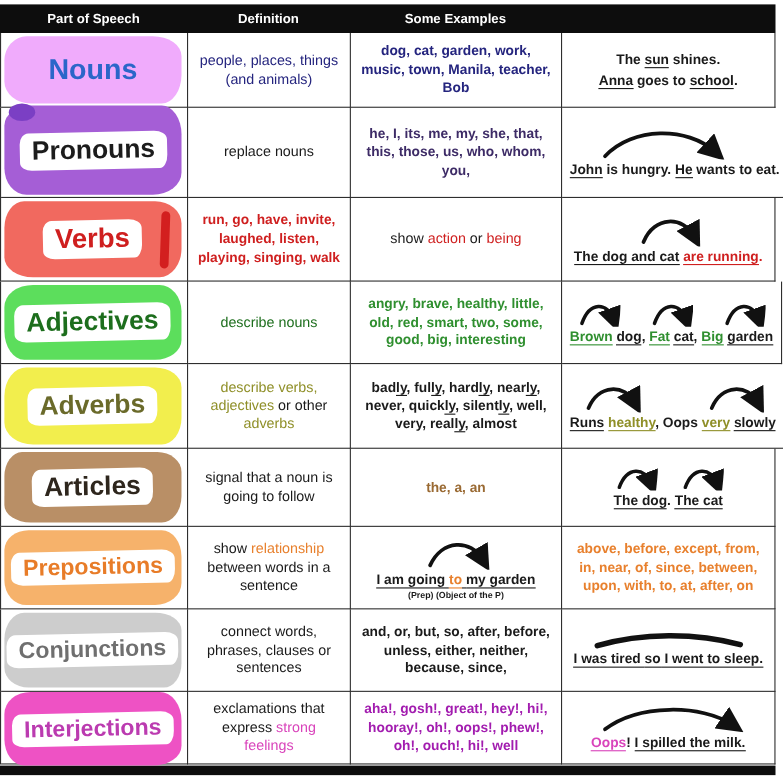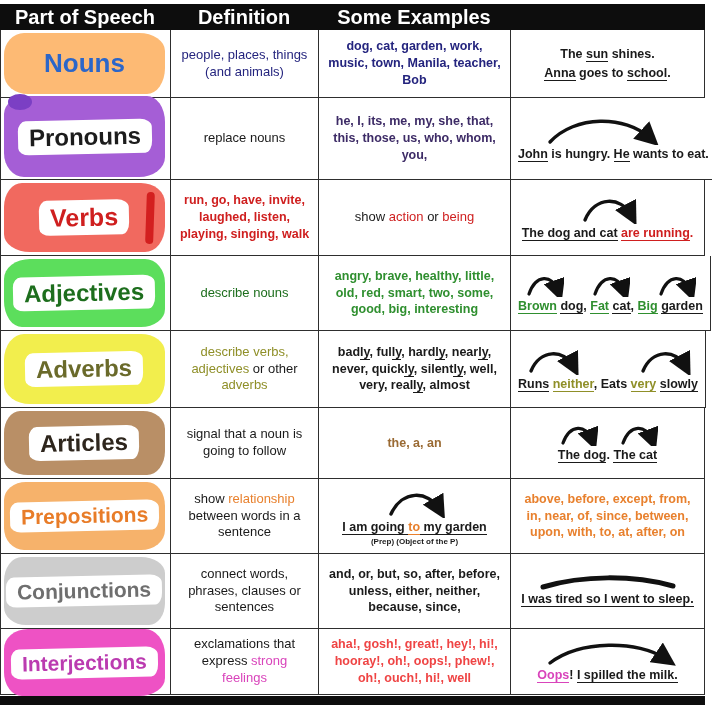--- a/index.html
+++ b/index.html
@@ -1,30 +1,30 @@
 <!DOCTYPE html>
 <html><head>
 <meta charset="utf-8">
 <style>
   * { margin:0; padding:0; box-sizing:border-box; }
   html,body { width:712px; height:705px; background:#fff; font-family:"Liberation Sans", sans-serif; }
   .sheet { position:relative; width:712px; height:705px; background:#fff; overflow:hidden; }
   .topgap { height:4px; background:#fff; }
   .cols { display:grid; grid-template-columns:170px 148px 192px 1fr; width:705px; }
   .thead { background:#0d0d0d; height:26px; align-items:center; }
-  .thead .hcell { color:#fff; font-weight:bold; font-size:20px; text-align:center; }
+  .thead .hcell { color:#fff; font-weight:bold; font-size:12px; text-align:center; }
   .row { border-left:1px solid #2e2e2e; }
   .row > div { border-right:1px solid #2e2e2e; border-bottom:1px solid #2e2e2e; position:relative; }
   .r0{height:68px}.r1{height:82px}.r2{height:76px}.r3{height:75px}.r4{height:77px}
   .r5{height:71px}.r6{height:75px}.r7{height:75px}.r8{height:66px}
   .label-cell { display:flex; align-items:center; justify-content:center; overflow:visible; }
   .blob { position:absolute; inset:3px 5px 3px 3px; display:flex; align-items:center; justify-content:center; z-index:2; }
   .whitebox { background:#fff; padding:3px 11px; border-radius:8px 12px 7px 11px / 10px 8px 12px 7px; transform:rotate(-1.3deg); white-space:nowrap; }
   .plabel { font-weight:bold; font-size:21px; }
-  .r0 .blob { background:#fdba74; border-radius:20px 26px 18px 24px / 22px 18px 26px 20px; }
+  .r0 .blob { background:#f0abfc; border-radius:20px 26px 18px 24px / 22px 18px 26px 20px; }
   .r0 .plabel { color:#2b66c9; font-size:26px; }
   .r1 .blob { background:#a55ed6; border-radius:24px 18px 26px 20px / 18px 26px 20px 24px; inset:-2px 5px 2px 3px; }
   .r1 .blob::before { content:''; position:absolute; top:-2px; left:4px; width:24px; height:16px; background:#7b3fc4; border-radius:50%; }
   .r1 .plabel { color:#1c1c1c; font-size:24px; }
   .r2 .blob { background:#f1695f; border-radius:18px 24px 20px 26px / 24px 20px 26px 18px; }
   .r2 .plabel { color:#cf1f1f; font-size:25px; }
   .r2 .redstroke { position:absolute; right:11px; top:9px; width:8px; height:52px; background:#d31f1f; border-radius:5px; transform:rotate(2deg); }
   .r3 .blob { background:#5cde5c; border-radius:26px 20px 24px 18px / 20px 24px 18px 26px; }
   .r3 .plabel { color:#1d6e1d; font-size:24px; }
   .r4 .blob { background:#f2ee4d; border-radius:20px 24px 18px 26px / 26px 18px 24px 20px; }
@@ -176,21 +176,21 @@
       </div>
     <div class="txt-cell">
       <div class="arcs gap56">
         <svg width="56" height="30" viewBox="0 0 56 30">
             <path d="M7,26 C16,4 40,4 49,21" fill="none" stroke="#111" stroke-width="3.4" stroke-linecap="round" marker-end="url(#ah)"></path>
           </svg>
         <svg width="56" height="30" viewBox="0 0 56 30">
             <path d="M7,26 C16,4 40,4 49,21" fill="none" stroke="#111" stroke-width="3.4" stroke-linecap="round" marker-end="url(#ah)"></path>
           </svg>
       </div>
-      <div class="sent u-host"><span class="u">Runs</span><span> </span><span class="u" style="color: rgb(143, 143, 40);">neither</span><span>, Eats </span><span class="u" style="color: rgb(143, 143, 40);">very</span><span> </span><span class="u">slowly</span></div>
+      <div class="sent u-host"><span class="u">Runs</span><span> </span><span class="u" style="color: rgb(143, 143, 40);">healthy</span><span>, Oops </span><span class="u" style="color: rgb(143, 143, 40);">very</span><span> </span><span class="u">slowly</span></div>
     </div>
   </div>
 
   <div class="cols row r5">
     <div class="label-cell">
       <div class="blob">
         <span class="whitebox"><span class="plabel">Articles</span></span>
       </div>
     </div>
     <div class="txt-cell">
@@ -260,21 +260,21 @@
   <div class="cols row r8">
     <div class="label-cell">
       <div class="blob">
         <span class="whitebox"><span class="plabel">Interjections</span></span>
       </div>
     </div>
     <div class="txt-cell">
         <div class="def u-host"><span>exclamations that express </span><span style="color: rgb(217, 68, 187);">strong feelings</span></div>
       </div>
     <div class="txt-cell">
-        <div class="ex u-host"><span style="color: #ef4444;">aha!, gosh!, great!, hey!, hi!, hooray!, oh!, oops!, phew!, oh!, ouch!, hi!, well</span></div>
+        <div class="ex u-host"><span style="color: #a21caf;">aha!, gosh!, great!, hey!, hi!, hooray!, oh!, oops!, phew!, oh!, ouch!, hi!, well</span></div>
       </div>
     <div class="txt-cell">
       <div class="arcs">
         <svg width="140" height="28" viewBox="0 0 140 28">
             <path d="M12,25 C42,2 100,2 128,21" fill="none" stroke="#111" stroke-width="3.4" stroke-linecap="round" marker-end="url(#ah)"></path>
           </svg>
       </div>
       <div class="sent u-host"><span class="u" style="color: rgb(217, 68, 187);">Oops</span><span>! </span><span class="u">I spilled the milk.</span></div>
     </div>
   </div>

